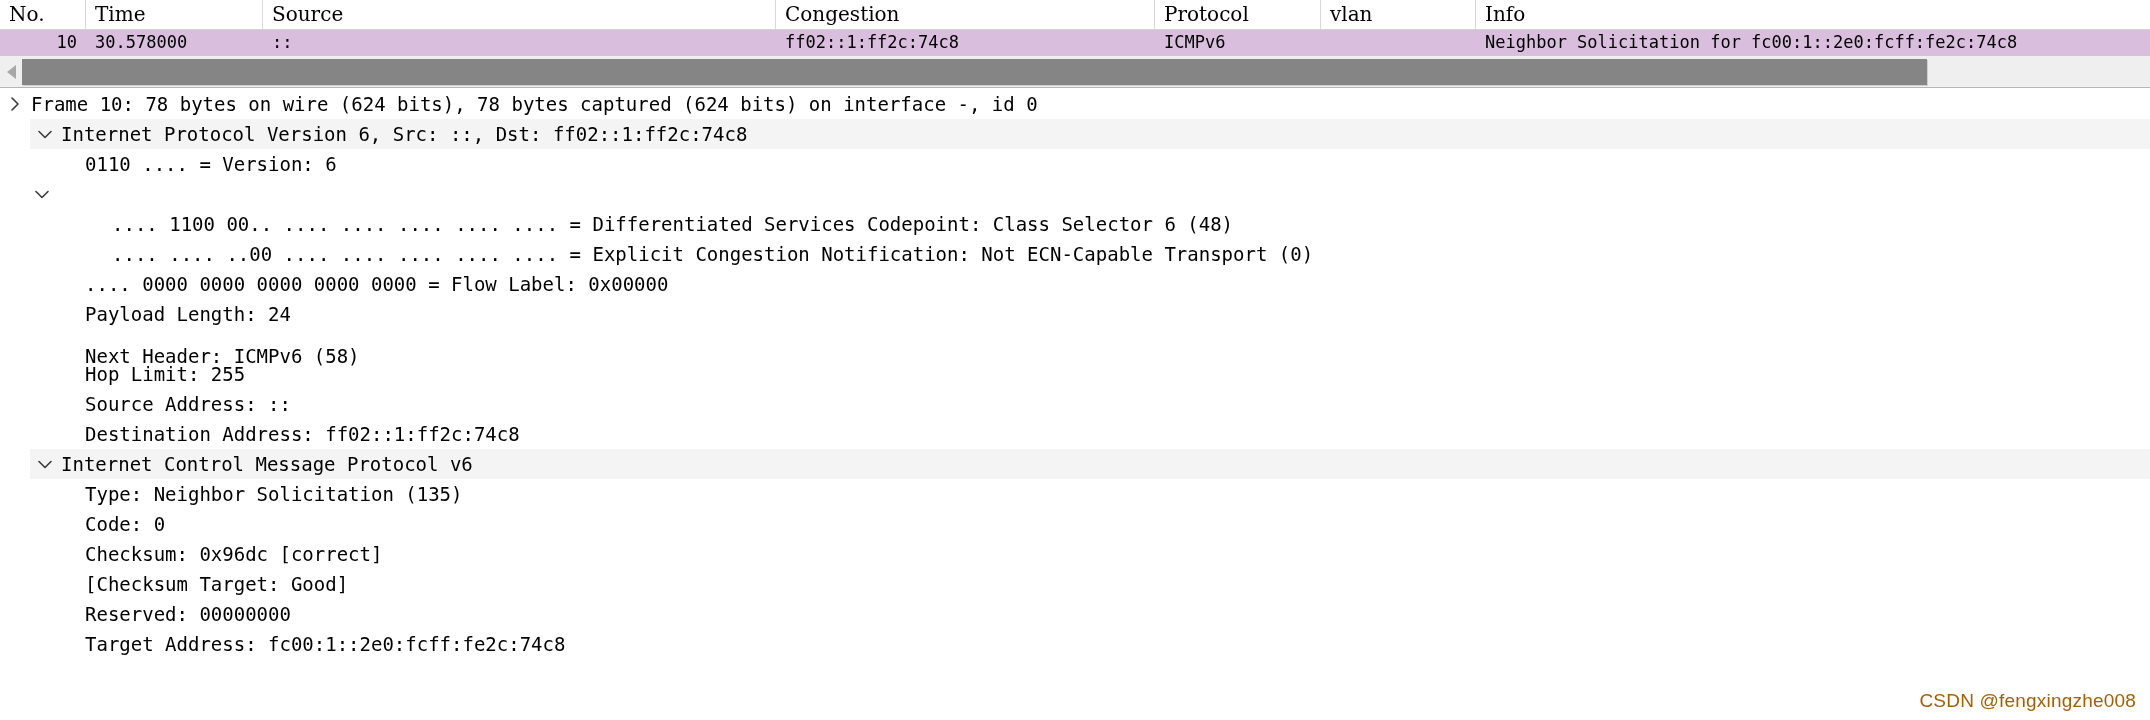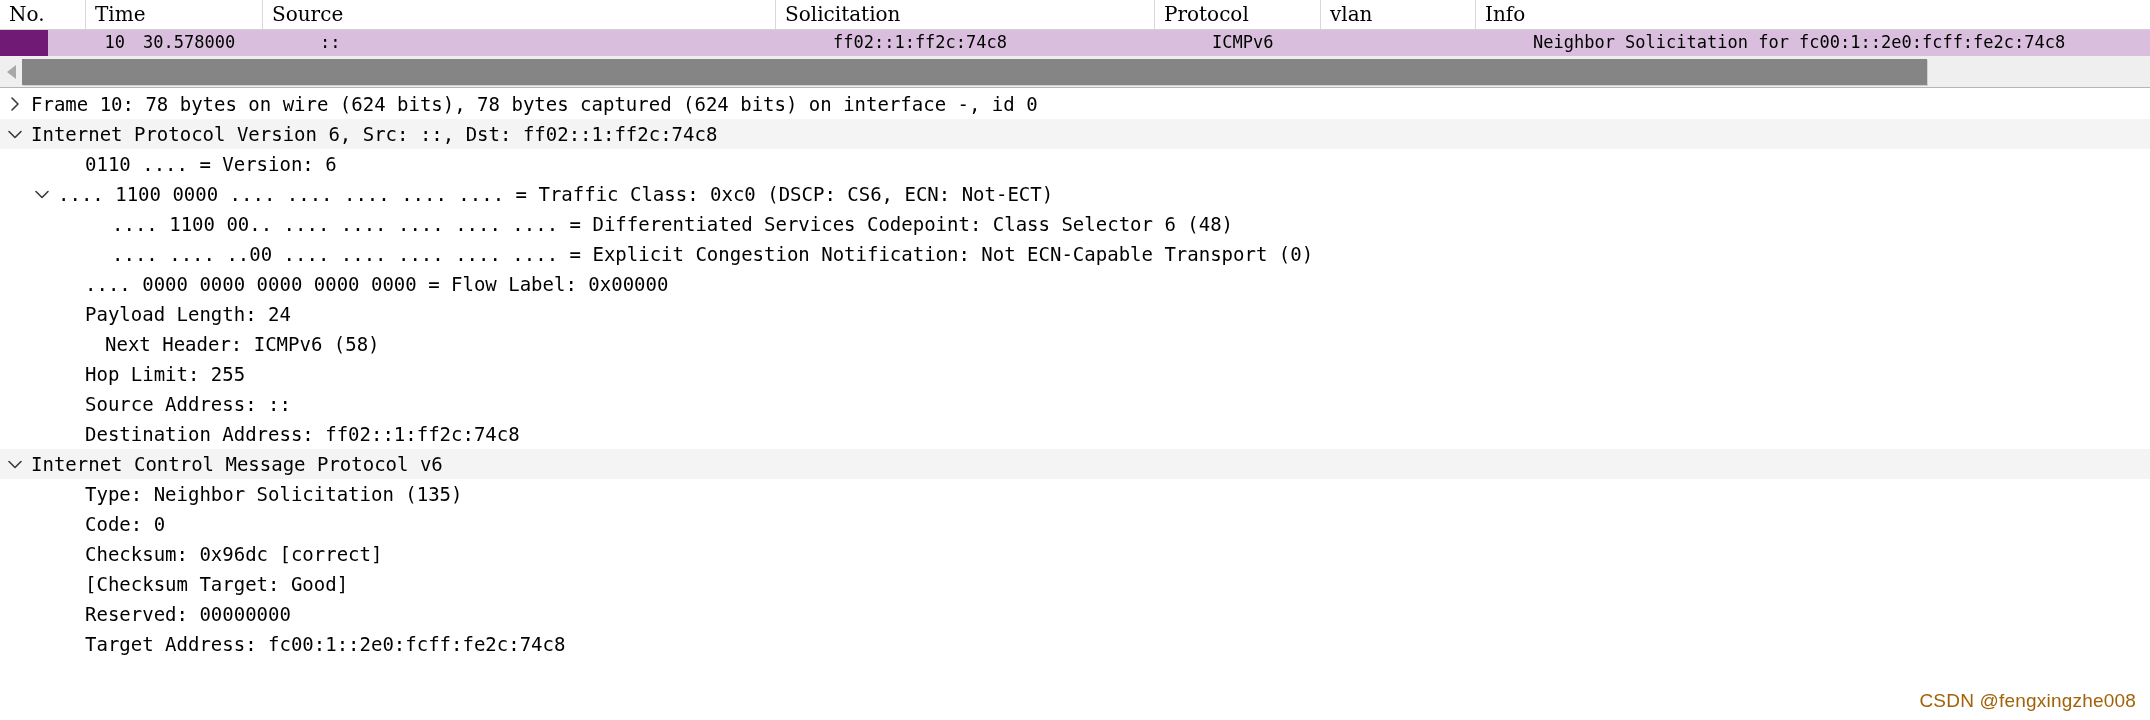--- a/index.html
+++ b/index.html
@@ -53,21 +53,20 @@
     border-right: 1px solid #d8d8d8;
     white-space: nowrap;
     overflow: hidden;
   }
   .plist-header .hcell.last { border-right: none; }
 
   .plist-row {
     position: relative;
     height: 26px;
     background: #d9bedd;
-    margin-left: 48px;
   }
   .plist-row .dcell {
     position: absolute;
     top: 0;
     height: 26px;
     line-height: 25px;
     font-family: "DejaVu Sans Mono", "Liberation Mono", monospace;
     font-size: 17px;
     color: #000000;
     box-sizing: border-box;
@@ -129,21 +128,21 @@
   .tree-row {
     position: relative;
     height: 30px;
     line-height: 30px;
     white-space: nowrap;
     font-family: "DejaVu Sans Mono", "Liberation Mono", monospace;
     font-size: 19px;
     color: #000000;
     background: transparent;
   }
-  .tree-row.shaded { background: #f4f4f4; }
+  .tree-row.shaded { background: #f4f4f4; margin-left: 30px; }
 
   .twisty {
     position: absolute;
     top: 0;
     width: 20px;
     height: 30px;
     display: flex;
     align-items: center;
     justify-content: center;
     color: #3a3a3a;
@@ -170,21 +169,21 @@
 </head>
 <body>
 
 <div id="app">
 
   <div class="packet-list">
     <div class="plist-header" id="plist-header">
         <div class="hcell" style="left: 0px; width: 86px;">No.</div>
         <div class="hcell" style="left: 86px; width: 177px;">Time</div>
         <div class="hcell" style="left: 263px; width: 513px;">Source</div>
-        <div class="hcell" style="left: 776px; width: 379px;">Solicitation</div>
+        <div class="hcell" style="left: 776px; width: 379px;">Congestion</div>
         <div class="hcell" style="left: 1155px; width: 166px;">Protocol</div>
         <div class="hcell" style="left: 1321px; width: 155px;">vlan</div>
         <div class="hcell last" style="left: 1476px; width: 674px;">Info</div>
       </div>
     <div class="plist-row" id="plist-row" style="background: rgb(217, 190, 221);">
         <div class="dcell num" style="left: 0px; width: 86px;">10</div>
         <div class="dcell txt" style="left: 86px; width: 177px;">30.578000</div>
         <div class="dcell txt" style="left: 263px; width: 513px;">::</div>
         <div class="dcell txt" style="left: 776px; width: 379px;">ff02::1:ff2c:74c8</div>
         <div class="dcell txt" style="left: 1155px; width: 166px;">ICMPv6</div>
@@ -221,36 +220,35 @@
       </div>
       <div class="tree-row">
         <span class="tree-label" style="position: absolute; left: 85px; top: 0px;">0110 .... = Version: 6</span>
       </div>
       <div class="tree-row">
         <span class="twisty" style="left: 32px;">
           <svg width="16" height="12" viewBox="0 0 16 12">
             <path d="M2 3.5 L8 9.5 L14 3.5" fill="none" stroke="#3a3a3a" stroke-width="1.6" stroke-linecap="round" stroke-linejoin="round"></path>
           </svg>
         </span>
-        <span class="tree-label" style="position: absolute; left: 58px; top: 0px;">.... 1100 0000 .... .... .... .... .... = Traffic Class: 0xc0 (DSCP: CS6, ECN: Not-ECT)</span>
       </div>
       <div class="tree-row">
         <span class="tree-label" style="position: absolute; left: 112px; top: 0px;">.... 1100 00.. .... .... .... .... .... = Differentiated Services Codepoint: Class Selector 6 (48)</span>
       </div>
       <div class="tree-row">
         <span class="tree-label" style="position: absolute; left: 112px; top: 0px;">.... .... ..00 .... .... .... .... .... = Explicit Congestion Notification: Not ECN-Capable Transport (0)</span>
       </div>
       <div class="tree-row">
         <span class="tree-label" style="position: absolute; left: 85px; top: 0px;">.... 0000 0000 0000 0000 0000 = Flow Label: 0x00000</span>
       </div>
       <div class="tree-row">
         <span class="tree-label" style="position: absolute; left: 85px; top: 0px;">Payload Length: 24</span>
       </div>
       <div class="tree-row">
-        <span class="tree-label" style="position: absolute; left: 85px; top: 0px; margin-left: 20px;">Next Header: ICMPv6 (58)</span>
+        <span class="tree-label" style="position: absolute; left: 85px; top: 12px;">Next Header: ICMPv6 (58)</span>
       </div>
       <div class="tree-row">
         <span class="tree-label" style="position: absolute; left: 85px; top: 0px;">Hop Limit: 255</span>
       </div>
       <div class="tree-row">
         <span class="tree-label" style="position: absolute; left: 85px; top: 0px;">Source Address: ::</span>
       </div>
       <div class="tree-row">
         <span class="tree-label" style="position: absolute; left: 85px; top: 0px;">Destination Address: ff02::1:ff2c:74c8</span>
       </div>

